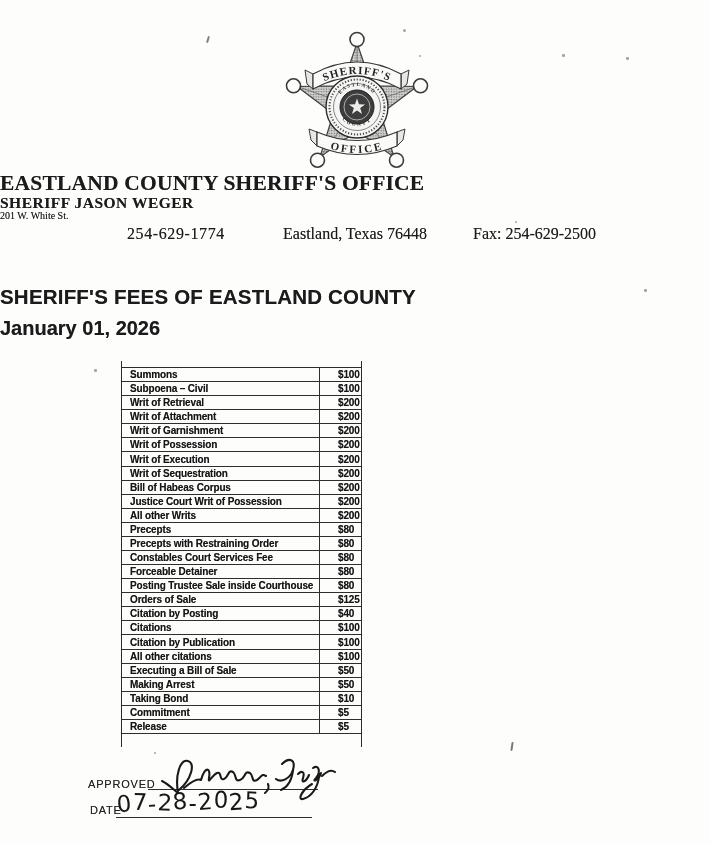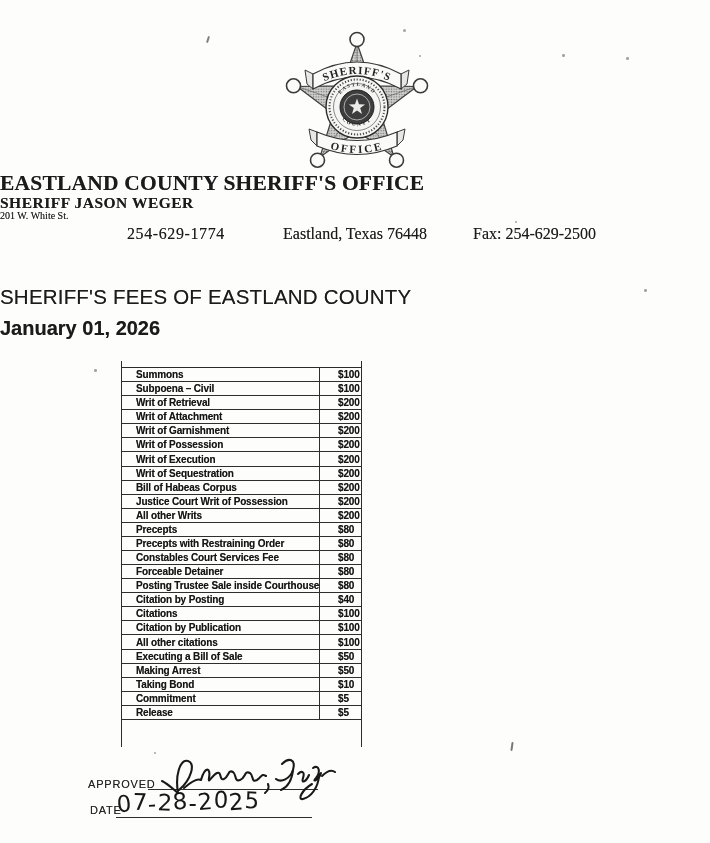--- a/index.html
+++ b/index.html
@@ -16,35 +16,35 @@
   
   .hdr-office{top:171px;font-family:"Liberation Serif",serif;font-weight:700;font-size:21.5px;letter-spacing:.2px;}
   .hdr-sheriff{top:194px;font-family:"Liberation Serif",serif;font-weight:700;font-size:15.5px;letter-spacing:.5px;}
   .hdr-addr1{top:210px;font-family:"Liberation Serif",serif;font-size:10px;}
   .hdr-contact{top:225px;height:18px;font-family:"Liberation Serif",serif;font-size:16px;}
   .hdr-phone{left:127px;letter-spacing:.6px;}
   .hdr-addr2{left:0;right:0;text-align:center;}
   .hdr-fax{left:473px;text-align:right;}
 
   
-  .title1{top:285px;font-weight:400;font-size:20.5px;letter-spacing:.2px;}
+  .title1{top:285px;font-weight:700;font-size:20.5px;letter-spacing:.2px;}
   .title2{top:317px;font-weight:700;font-size:20px;}
 
   
   .tbl{
     left:121px;top:361px;width:241px;height:386px;box-sizing:border-box;
     border-left:1.2px solid #2b2b2b;border-right:1.2px solid #2b2b2b;
   }
   .tbl-rows{margin-top:6px;border-top:1.2px solid #2b2b2b;}
   .frow{
     display:flex;align-items:center;height:14.08px;box-sizing:border-box;
     border-bottom:1px solid #2e2e2e;
     font-size:10px;font-weight:700;letter-spacing:-.15px;color:#161616;
   }
-  .fitem{flex:1;padding-left:8px;white-space:nowrap;overflow:hidden;margin-left:6px;}
+  .fitem{flex:1;padding-left:8px;white-space:nowrap;overflow:hidden;}
   .ffee{width:42px;box-sizing:border-box;border-left:1px solid #2e2e2e;padding-left:18px;height:100%;display:flex;align-items:center;}
 
   
   .lbl{font-size:11px;letter-spacing:.8px;color:#222;font-weight:400;}
   .approved-lbl{left:88px;top:778px;}
   .date-lbl{left:90px;top:804px;}
   .sig-line{left:148px;top:789px;width:170px;height:1.4px;background:#2d2d2d;}
   .date-line{left:116px;top:817px;width:196px;height:1.4px;background:#2d2d2d;}
   .date-hand{
     left:117px;top:791px;font-family:"DejaVu Sans",sans-serif;font-size:23px;
@@ -186,20 +186,24 @@
           <div class="fitem ink">Constables Court Services Fee</div>
           <div class="ffee ink">$80</div>
         </div>
         <div class="frow">
           <div class="fitem ink">Forceable Detainer</div>
           <div class="ffee ink">$80</div>
         </div>
         <div class="frow">
           <div class="fitem ink">Posting Trustee Sale inside Courthouse</div>
           <div class="ffee ink">$80</div>
+        </div>
+        <div class="frow">
+          <div class="fitem ink">Orders of Sale</div>
+          <div class="ffee ink">$125</div>
         </div>
         <div class="frow">
           <div class="fitem ink">Citation by Posting</div>
           <div class="ffee ink">$40</div>
         </div>
         <div class="frow">
           <div class="fitem ink">Citations</div>
           <div class="ffee ink">$100</div>
         </div>
         <div class="frow">

